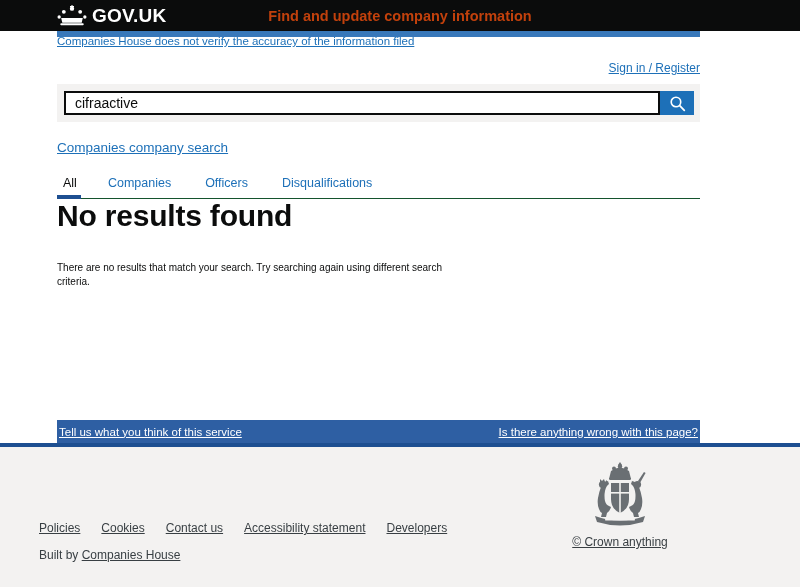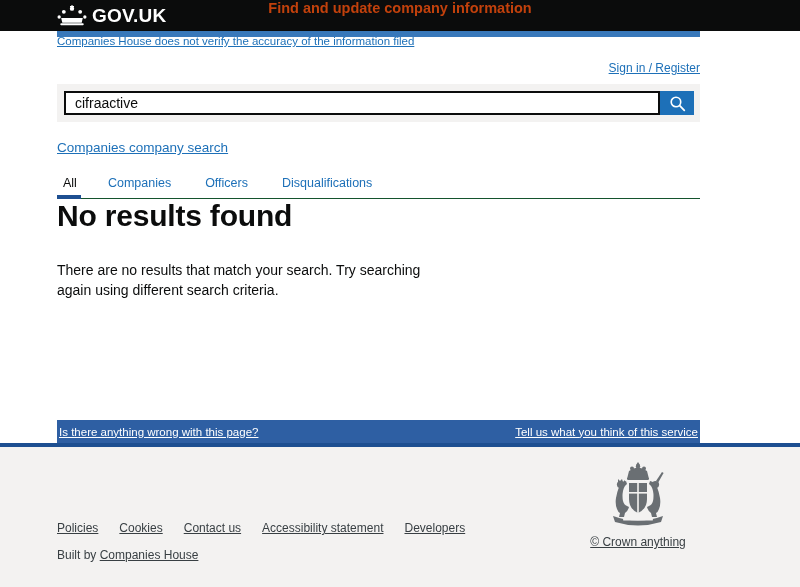--- a/index.html
+++ b/index.html
@@ -10,20 +10,21 @@
     font-family: "Liberation Sans", sans-serif;
     -webkit-font-smoothing: antialiased;
   }
   .page { position: relative; width: 800px; height: 587px; overflow: hidden; background:#fff; }
 
   
   .gov-header {
     height: 31px;
     background: #0b0c0c;
     display: flex;
+    align-items: center;
     position: relative;
   }
   .brand {
     display: flex;
     align-items: center;
     margin-left: 57px;
     text-decoration: none;
     gap: 5px;
   }
   .crown-icon { display:block; width:30px; height:22px; }
@@ -149,21 +150,21 @@
   .results { }
   .results h1 {
     margin: 0;
     font-size: 30px;
     font-weight: bold;
     color: #0b0c0c;
     letter-spacing: -0.2px;
   }
   .results p {
     margin: 28px 0 0 0;
-    font-size: 14px;
+    font-size: 10px;
     line-height: 1.42;
     color: #0b0c0c;
     max-width: 385px;
   }
 
   
   .feedback-outer {
     position: absolute;
     left: 0; top: 420px;
     width: 800px;
@@ -197,21 +198,21 @@
   .footer {
     position: absolute;
     left: 0; top: 447px;
     width: 800px;
     height: 140px;
     background: #f3f2f1;
   }
   .footer-inner {
     position: relative;
     width: 643px;
-    margin-left: 57px;
+    margin-left: 39px;
     height: 100%;
   }
   .footer-links {
     position: absolute;
     left: 0; top: 74px;
     display: flex;
     gap: 21px;
   }
   .footer-link {
     color: #383f43;
@@ -305,22 +306,22 @@
 
     <div class="results">
       <h1>No results found</h1>
       <p>There are no results that match your search. Try searching again using different search criteria.</p>
     </div>
 
   </div>
 
   <div class="feedback-outer">
     <div class="feedback-band">
+      <a class="feedback-link" href="#">Tell us what you think of this service</a>
       <a class="feedback-link" href="#">Is there anything wrong with this page?</a>
-      <a class="feedback-link" href="#">Tell us what you think of this service</a>
     </div>
     <div class="feedback-rule"></div>
   </div>
 
   <div class="footer">
     <div class="footer-inner">
 
       <div class="footer-links">
         <a class="footer-link" href="#">Policies</a>
         <a class="footer-link" href="#">Cookies</a>

